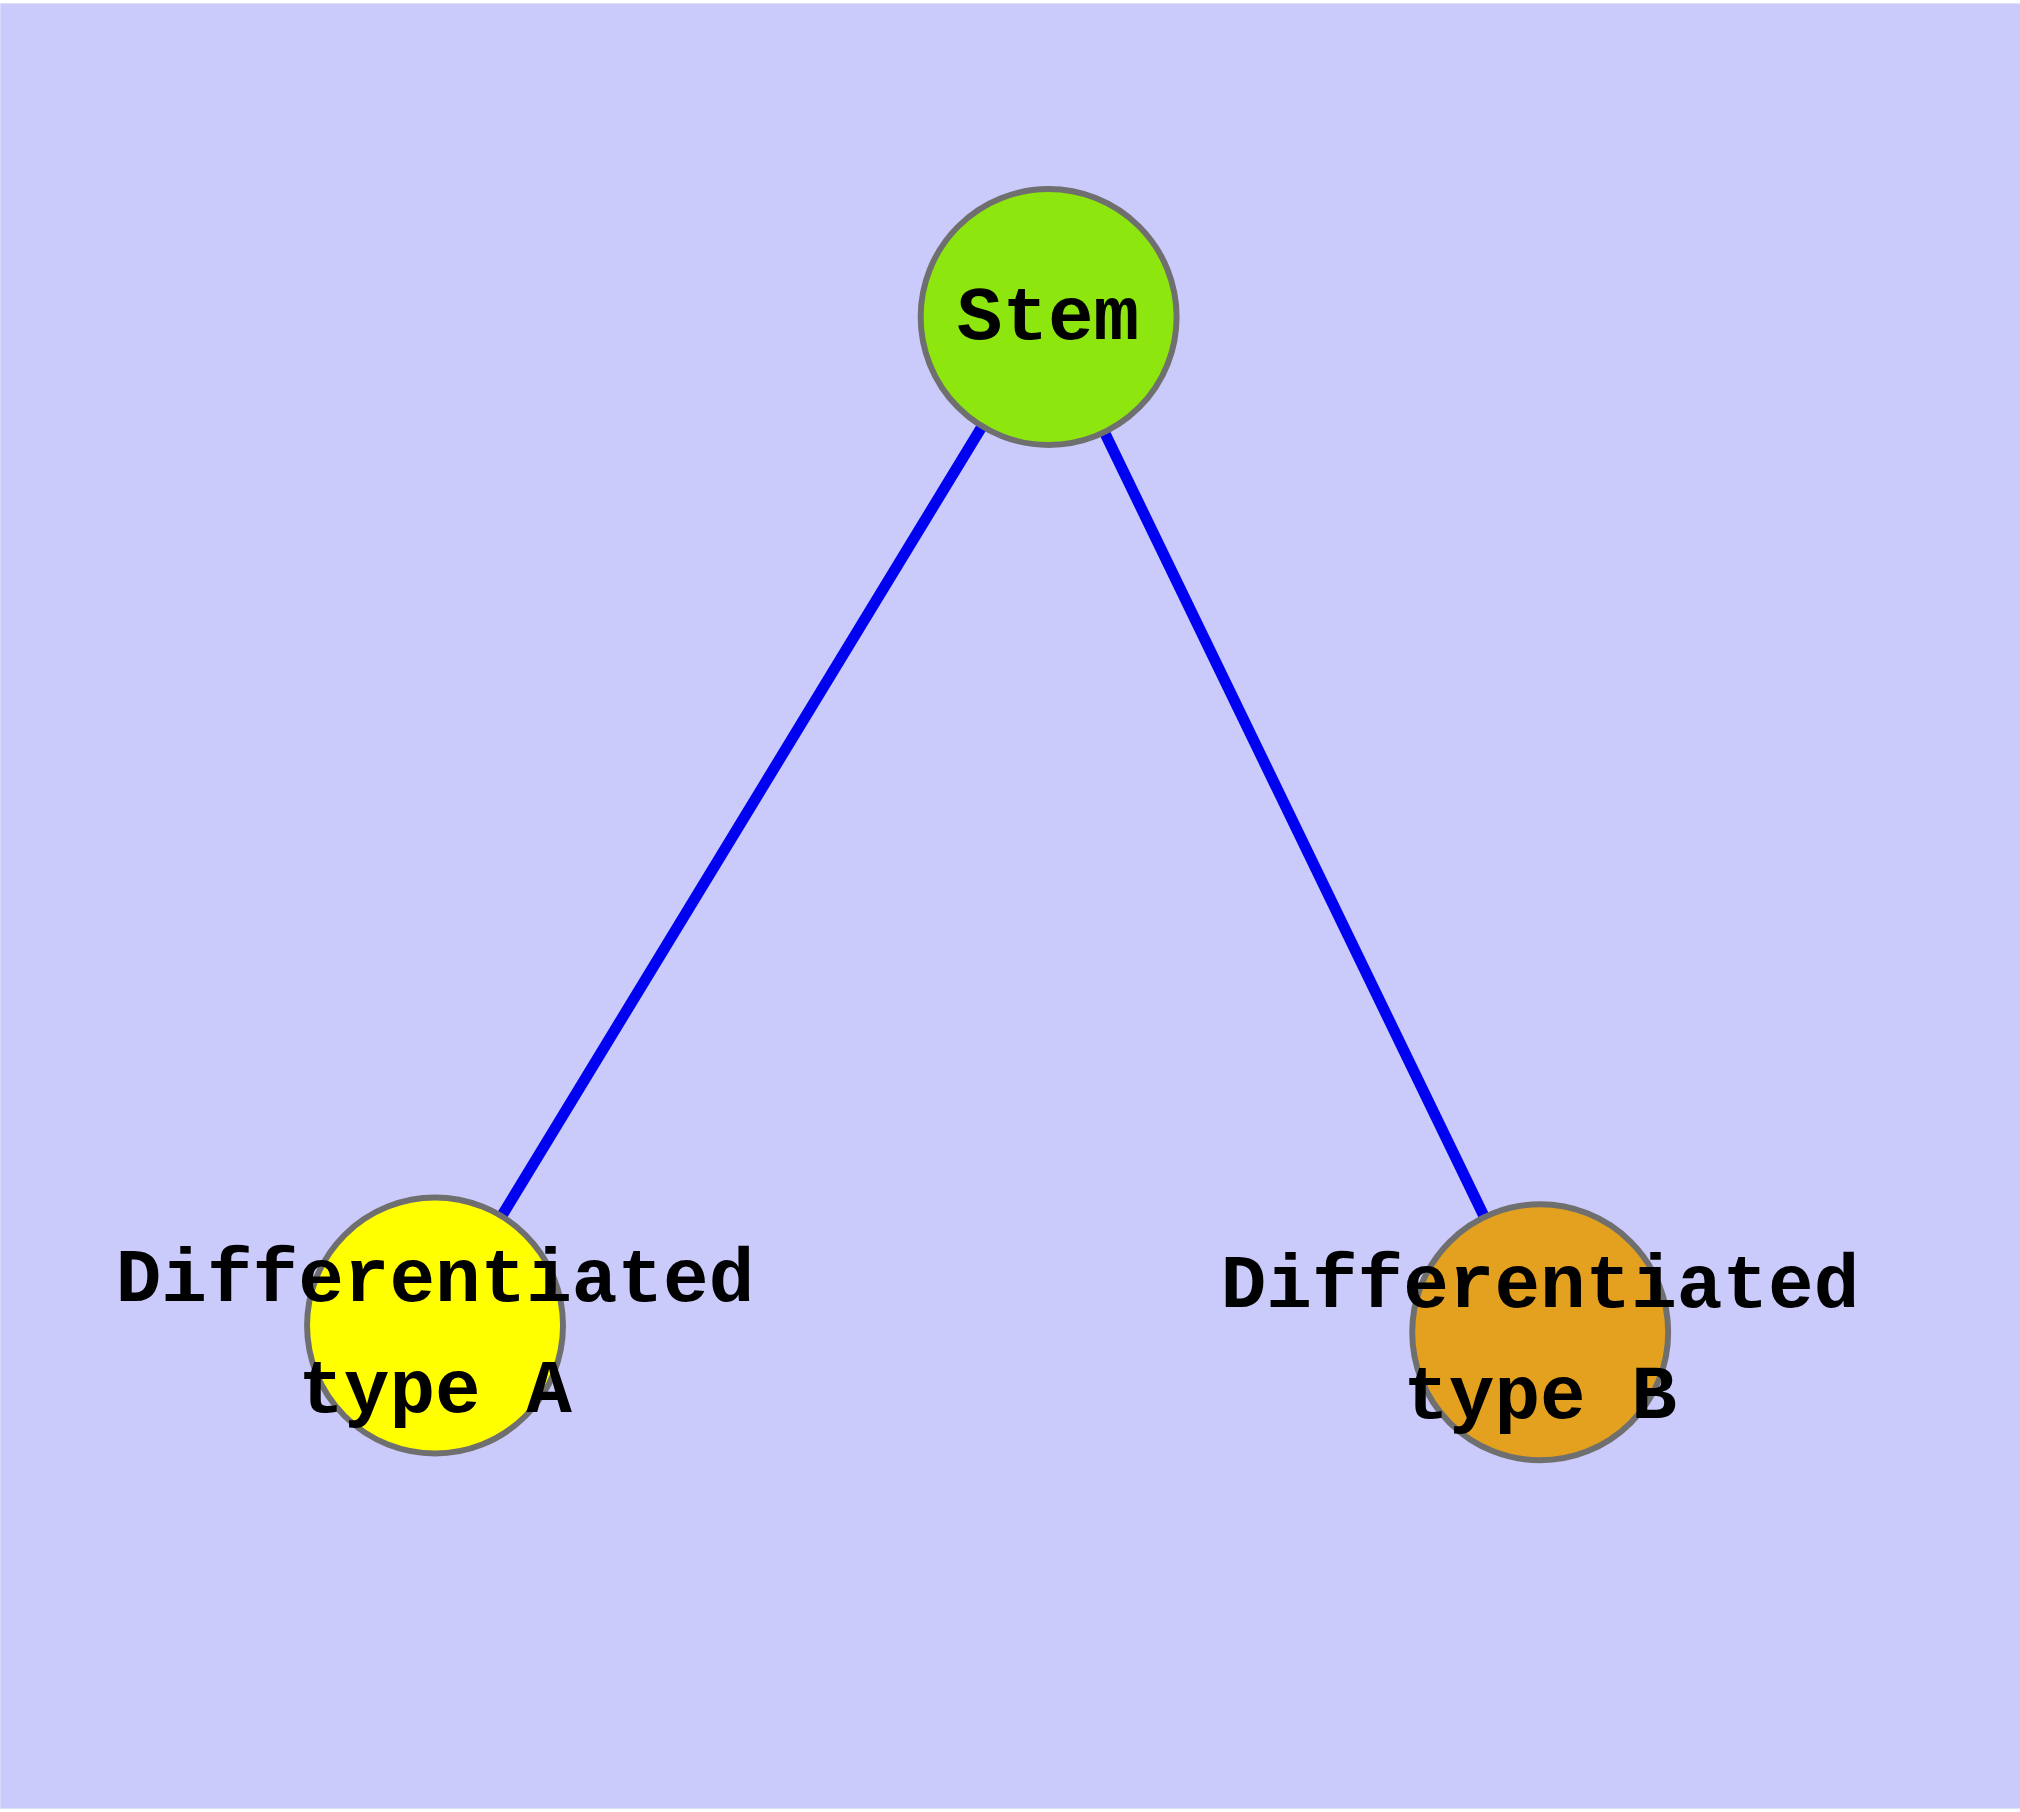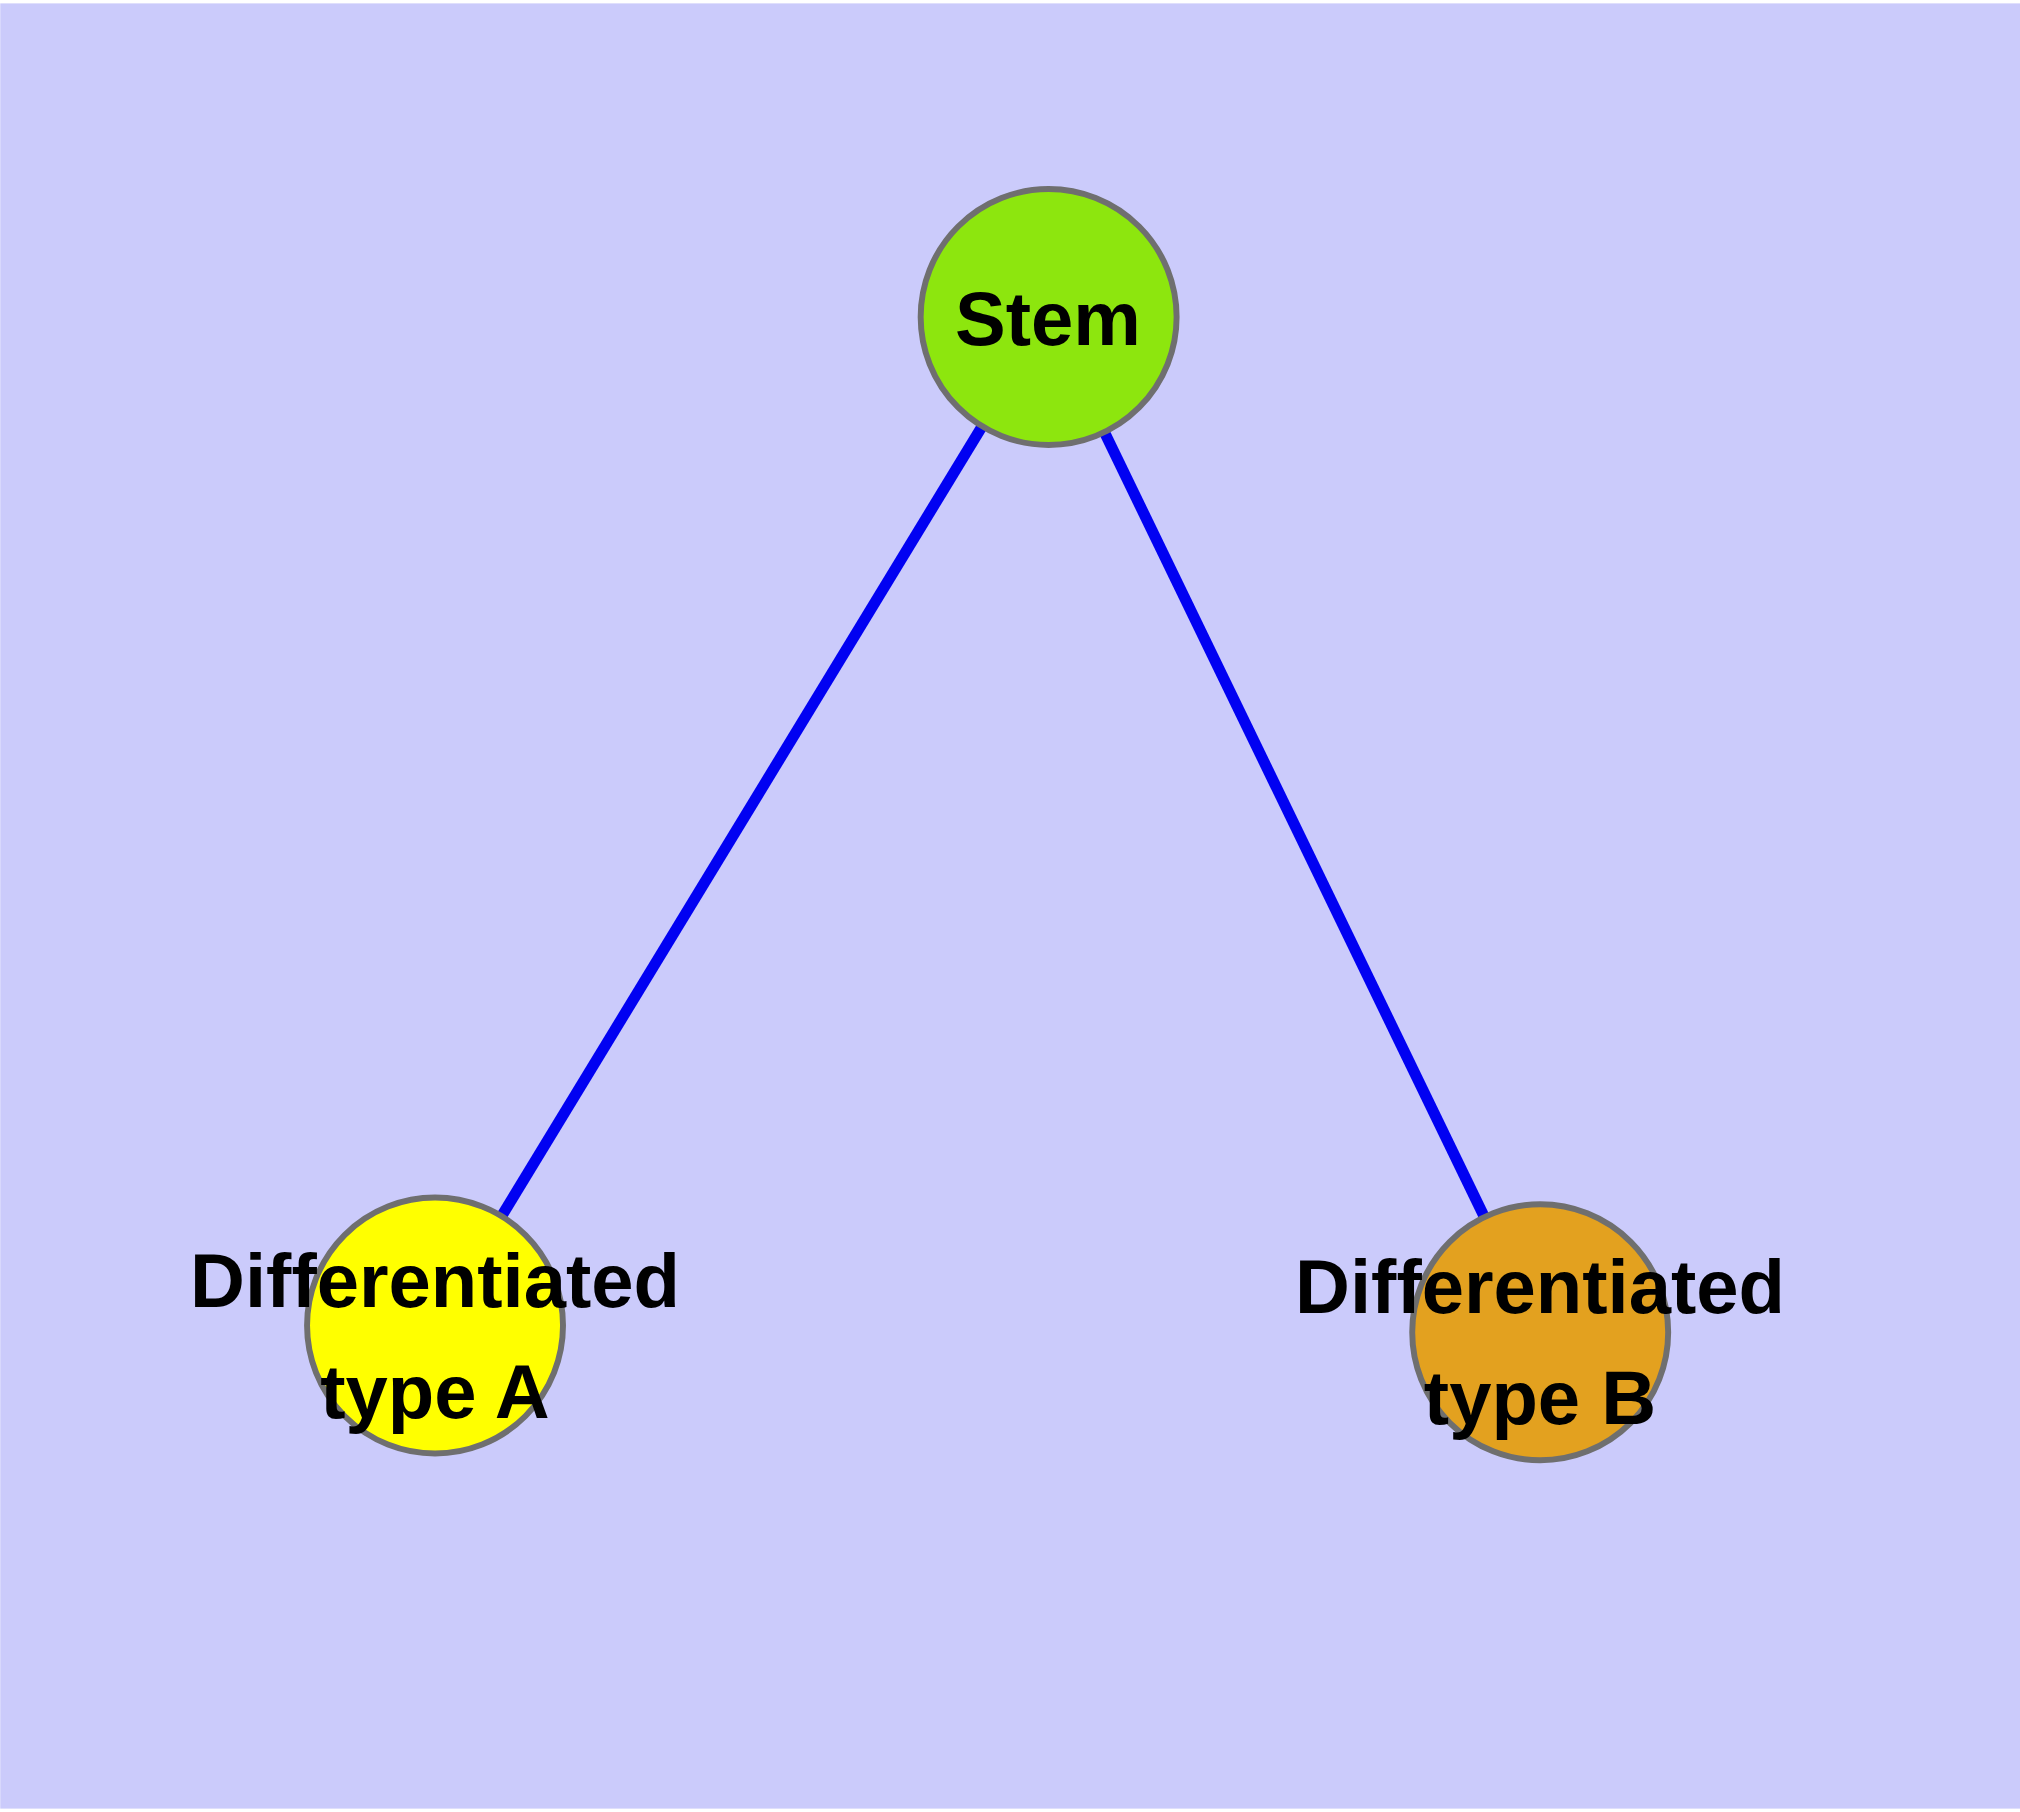--- a/index.html
+++ b/index.html
@@ -38,20 +38,21 @@
   .node-label {
     position: absolute;
     transform: translate(-50%, -50%);
     font-weight: bold;
     font-size: 76px;
     line-height: 1.46;
     color: var(--text-color, #000000);
     text-align: center;
     white-space: pre-line;
     pointer-events: none;
+    font-family: Liberation Mono, monospace;
   }
   .label-stem   { left: 1048px; top: 319px;  }
   .label-type-a { left: 435px;  top: 1337px; }
   .label-type-b { left: 1540px; top: 1343px; }
 </style>
 </head>
 <body style="--background-color: #cbcbfb; --edge-color: #0101f2; --node-border-color: #6f6f6f; --text-color: #000000;">
 
 <div class="canvas">
 

